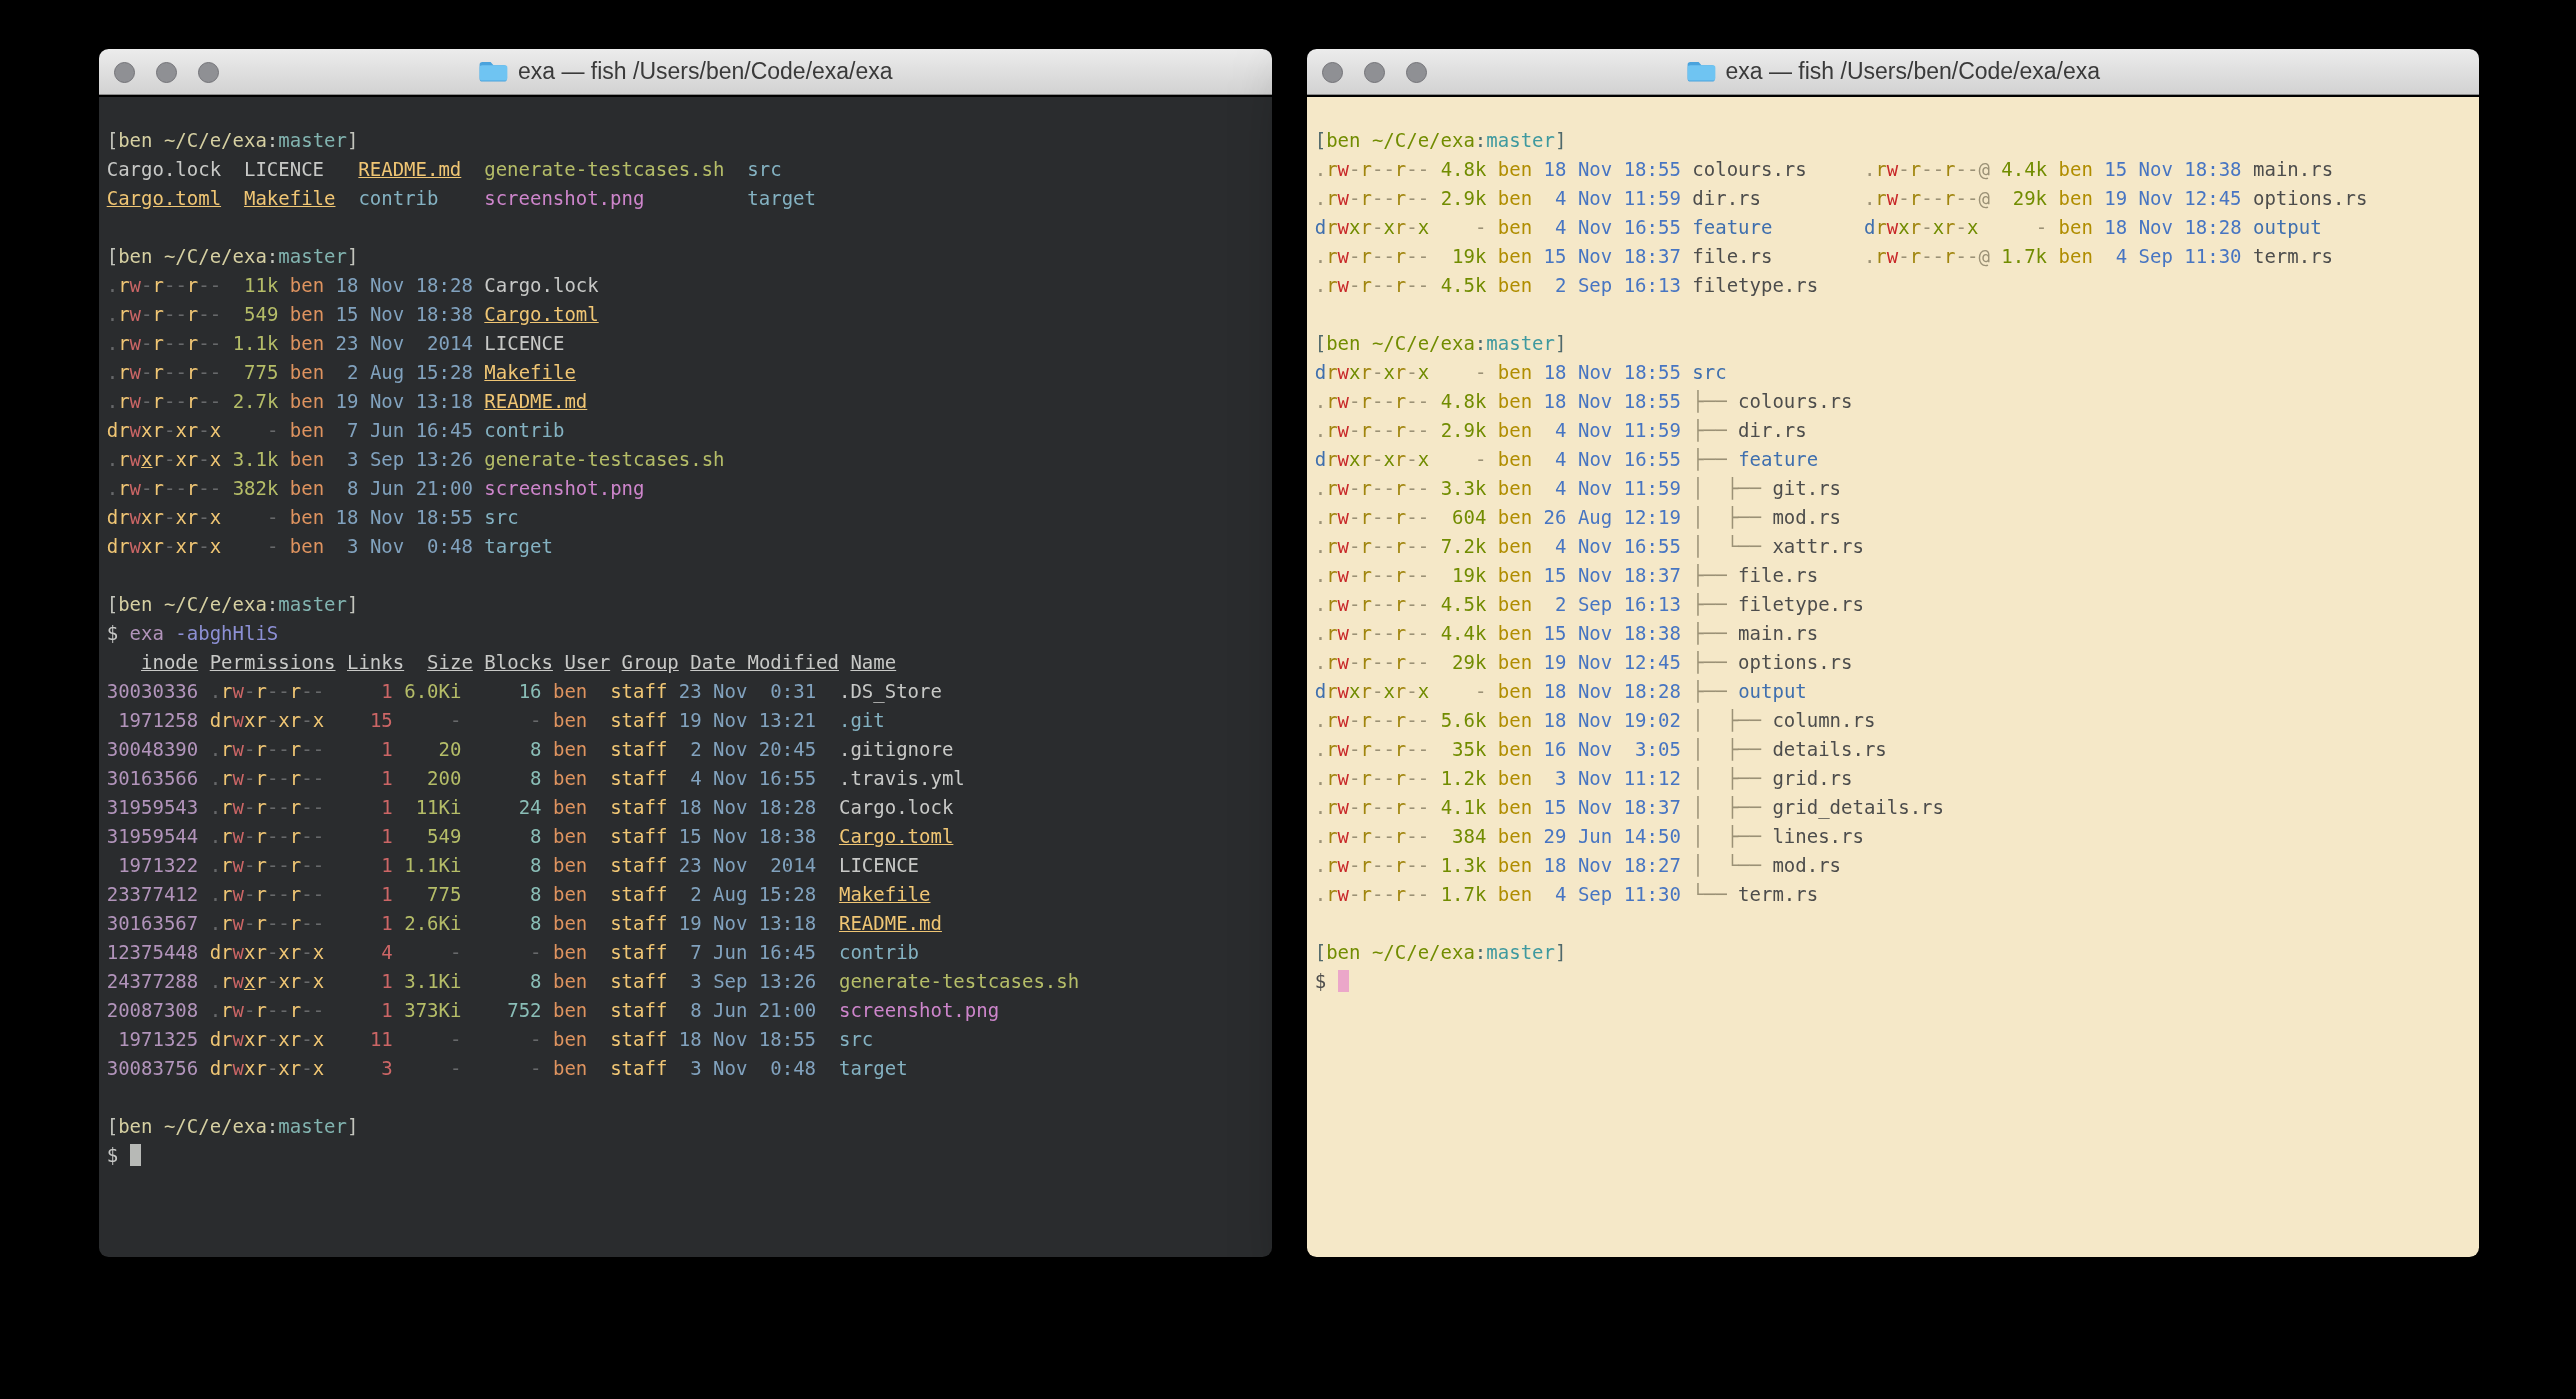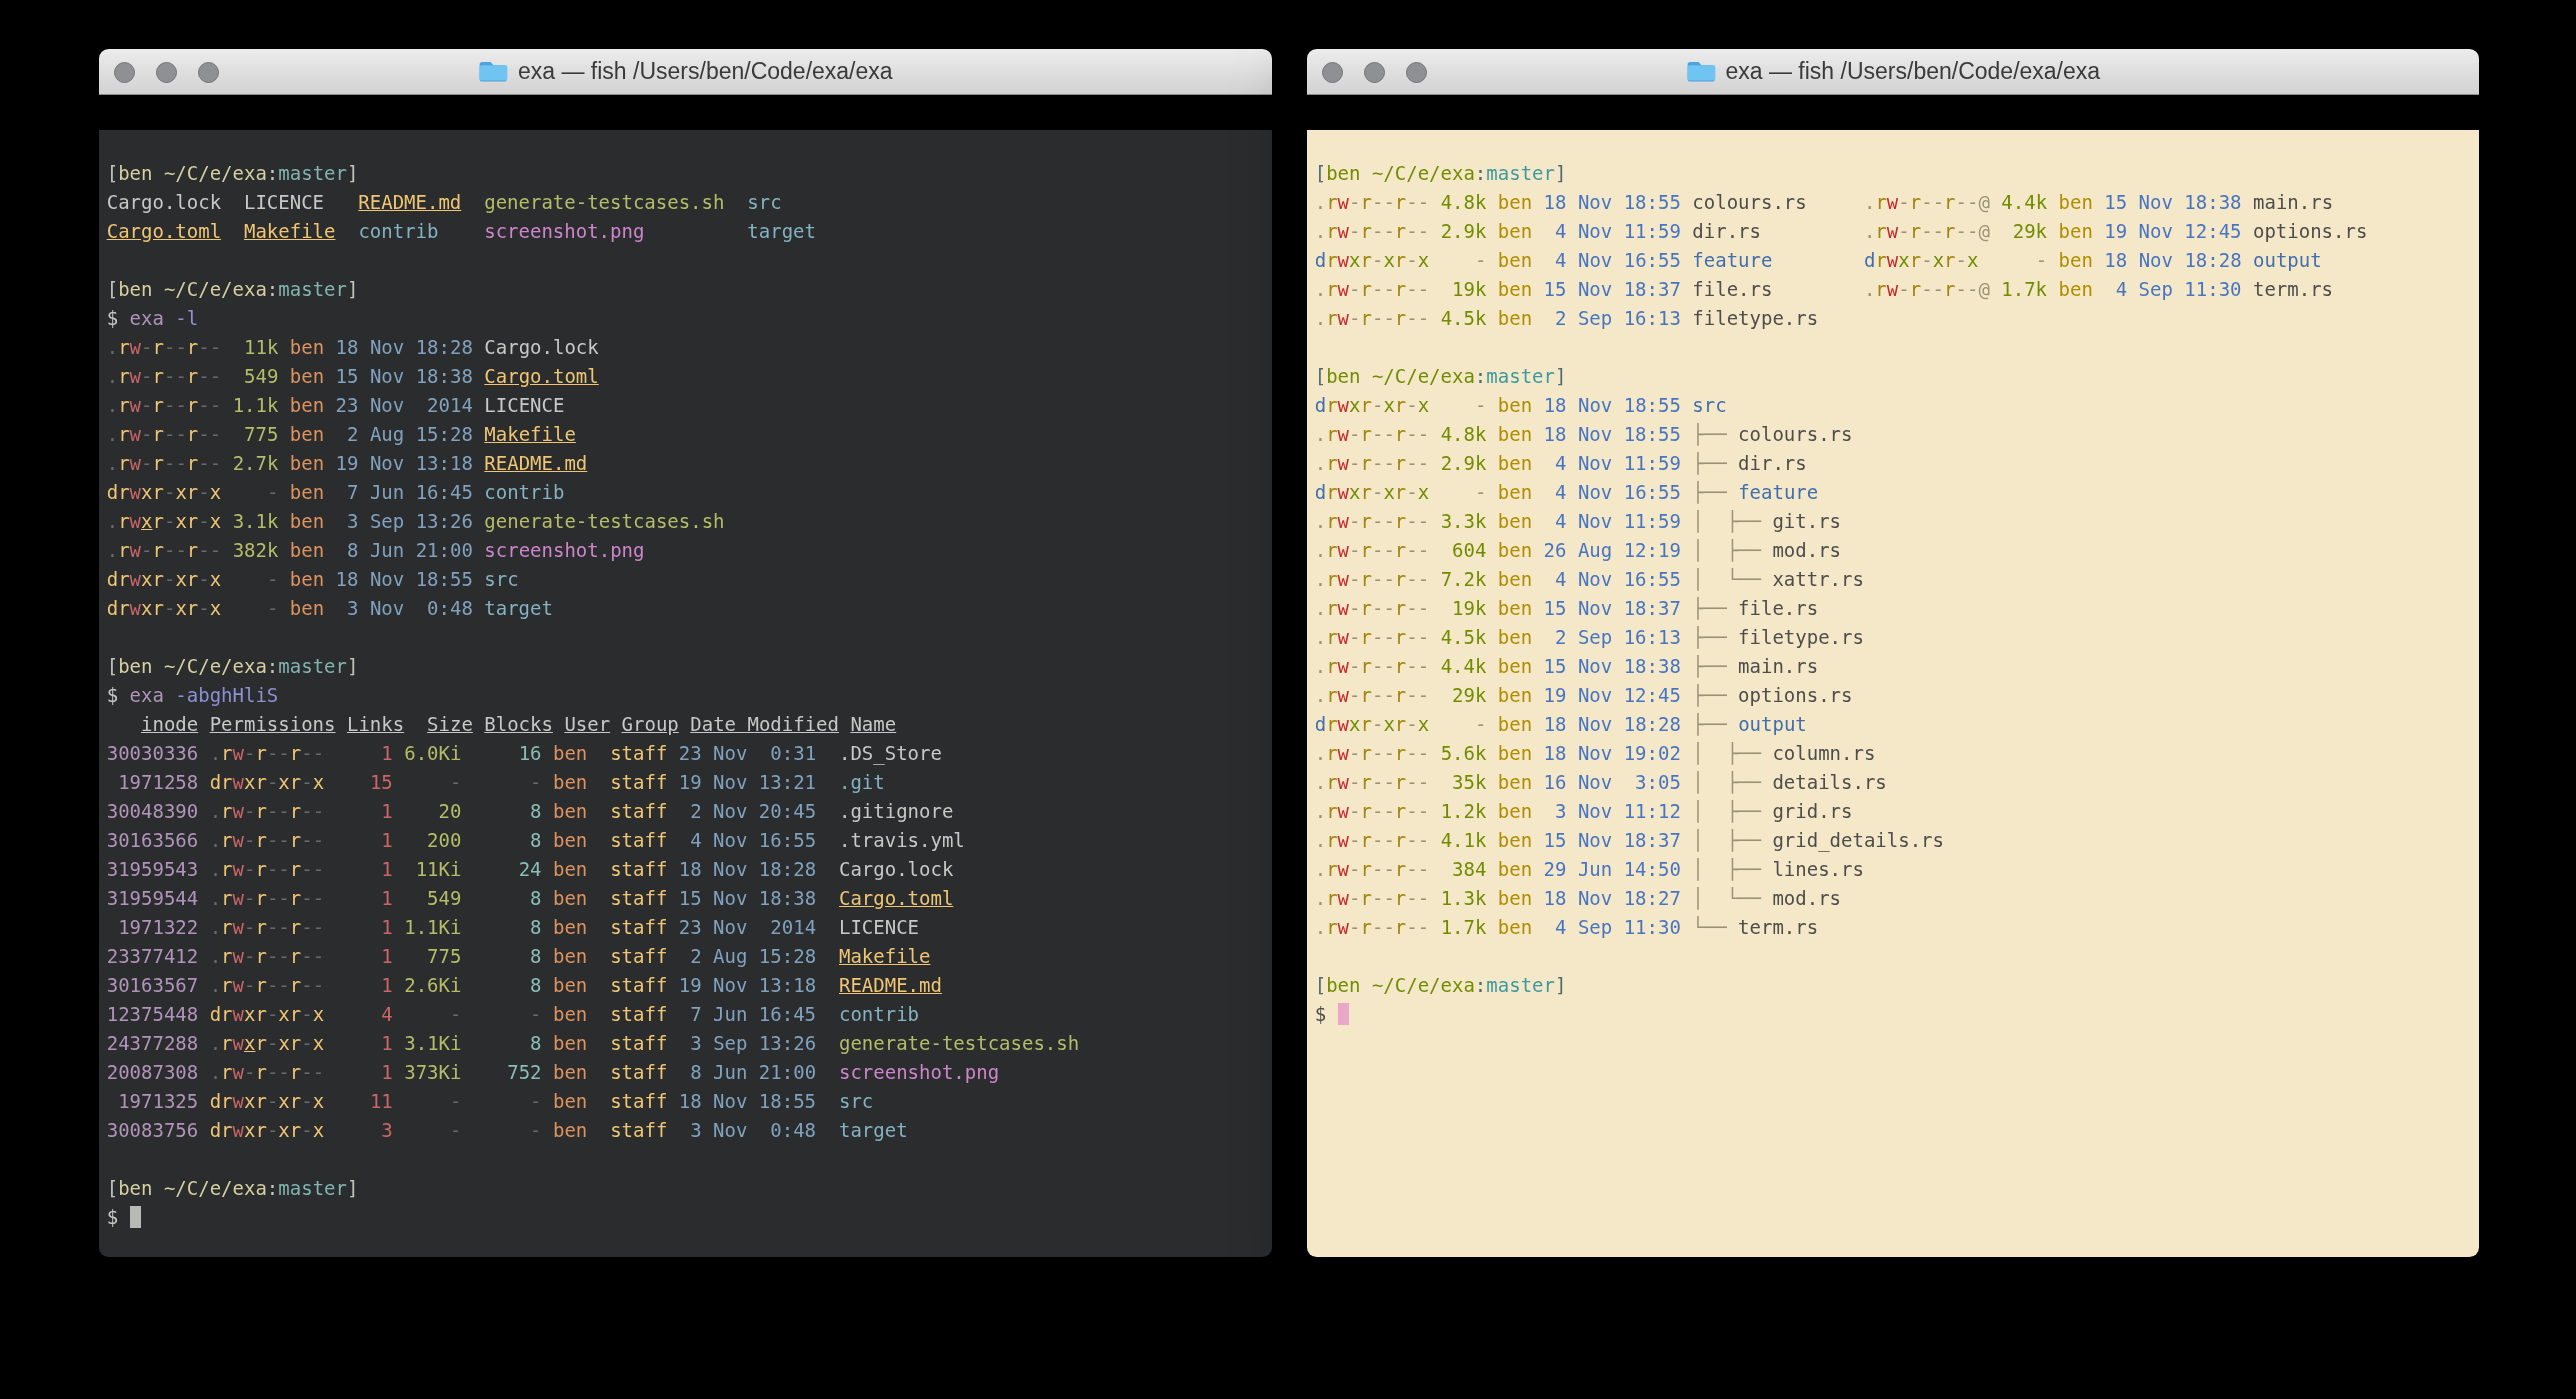--- a/index.html
+++ b/index.html
@@ -12,21 +12,21 @@
   .titlebar{height:46px;background:linear-gradient(#ececec,#d2d2d2);
             border-bottom:1.9px solid #8c8c8c;position:relative;
             display:flex;align-items:center;justify-content:center;box-sizing:border-box;}
   .traffic{position:absolute;left:15.3px;top:12.5px;display:flex;gap:21px;}
   .tl{width:21px;height:21px;border-radius:50%;background:#8f9094;
       border:1.4px solid #737378;box-sizing:border-box;}
   .title{font-family:"Liberation Sans",sans-serif;font-size:23px;color:#3a3a3a;
          display:flex;align-items:center;gap:9.6px;}
   .folder-svg{display:block;}
   .term{position:absolute;top:48px;bottom:0;left:0;right:0;
-        padding:29px 7.7px 0 7.7px;box-sizing:border-box;margin-top:33px;}
+        padding:29px 7.7px 0 7.7px;box-sizing:border-box;}
   .tline{white-space:pre;height:29px;font-size:19px;line-height:29px;
          font-family:"DejaVu Sans Mono",monospace;}
 </style>
 </head>
 <body>
 
 <div class="window win-0">
   <div class="titlebar">
     <div class="traffic">
       <span class="tl"></span>
@@ -40,21 +40,20 @@
       </svg>
       <span>exa — fish  /Users/ben/Code/exa/exa</span>
     </div>
   </div>
   <div class="term" style="background: rgb(42, 44, 46);">
       <div class="tline"><span style="color: rgb(195, 197, 189);">[</span><span style="color: rgb(214, 208, 162);">ben ~/C/e/exa</span><span style="color: rgb(195, 197, 189);">:</span><span style="color: rgb(130, 180, 176);">master</span><span style="color: rgb(195, 197, 189);">]</span></div>
       <div class="tline"><span style="color: rgb(200, 201, 199);">Cargo.lock  LICENCE   </span><span style="color: rgb(240, 198, 116); text-decoration: underline;">README.md</span><span style="color: rgb(200, 201, 199);">  </span><span style="color: rgb(181, 189, 104);">generate-testcases.sh</span><span style="color: rgb(200, 201, 199);">  </span><span style="color: rgb(132, 178, 194);">src</span></div>
       <div class="tline"><span style="color: rgb(240, 198, 116); text-decoration: underline;">Cargo.toml</span><span style="color: rgb(200, 201, 199);">  </span><span style="color: rgb(240, 198, 116); text-decoration: underline;">Makefile</span><span style="color: rgb(200, 201, 199);">  </span><span style="color: rgb(132, 178, 194);">contrib</span><span style="color: rgb(200, 201, 199);">    </span><span style="color: rgb(205, 133, 203);">screenshot.png</span><span style="color: rgb(200, 201, 199);">         </span><span style="color: rgb(132, 178, 194);">target</span></div>
       <div class="tline">&nbsp;</div>
       <div class="tline"><span style="color: rgb(195, 197, 189);">[</span><span style="color: rgb(214, 208, 162);">ben ~/C/e/exa</span><span style="color: rgb(195, 197, 189);">:</span><span style="color: rgb(130, 180, 176);">master</span><span style="color: rgb(195, 197, 189);">]</span></div>
-      <div class="tline"><span style="color: rgb(200, 201, 199);">$ </span><span style="color: rgb(178, 148, 187);">exa</span><span style="color: rgb(141, 144, 213);"> -l</span></div>
       <div class="tline"><span style="color: rgb(103, 105, 107);">.</span><span style="color: rgb(240, 198, 116);">r</span><span style="color: rgb(204, 102, 102);">w</span><span style="color: rgb(103, 105, 107);">-</span><span style="color: rgb(240, 198, 116);">r</span><span style="color: rgb(103, 105, 107);">--</span><span style="color: rgb(240, 198, 116);">r</span><span style="color: rgb(103, 105, 107);">--</span><span style="color: rgb(181, 189, 104);">  11k</span><span style="color: rgb(222, 147, 95);"> ben</span><span style="color: rgb(129, 162, 190);"> 18 Nov 18:28</span><span style="color: rgb(200, 201, 199);"> Cargo.lock</span></div>
       <div class="tline"><span style="color: rgb(103, 105, 107);">.</span><span style="color: rgb(240, 198, 116);">r</span><span style="color: rgb(204, 102, 102);">w</span><span style="color: rgb(103, 105, 107);">-</span><span style="color: rgb(240, 198, 116);">r</span><span style="color: rgb(103, 105, 107);">--</span><span style="color: rgb(240, 198, 116);">r</span><span style="color: rgb(103, 105, 107);">--</span><span style="color: rgb(181, 189, 104);">  549</span><span style="color: rgb(222, 147, 95);"> ben</span><span style="color: rgb(129, 162, 190);"> 15 Nov 18:38</span><span style="color: rgb(200, 201, 199);"> </span><span style="color: rgb(240, 198, 116); text-decoration: underline;">Cargo.toml</span></div>
       <div class="tline"><span style="color: rgb(103, 105, 107);">.</span><span style="color: rgb(240, 198, 116);">r</span><span style="color: rgb(204, 102, 102);">w</span><span style="color: rgb(103, 105, 107);">-</span><span style="color: rgb(240, 198, 116);">r</span><span style="color: rgb(103, 105, 107);">--</span><span style="color: rgb(240, 198, 116);">r</span><span style="color: rgb(103, 105, 107);">--</span><span style="color: rgb(181, 189, 104);"> 1.1k</span><span style="color: rgb(222, 147, 95);"> ben</span><span style="color: rgb(129, 162, 190);"> 23 Nov  2014</span><span style="color: rgb(200, 201, 199);"> LICENCE</span></div>
       <div class="tline"><span style="color: rgb(103, 105, 107);">.</span><span style="color: rgb(240, 198, 116);">r</span><span style="color: rgb(204, 102, 102);">w</span><span style="color: rgb(103, 105, 107);">-</span><span style="color: rgb(240, 198, 116);">r</span><span style="color: rgb(103, 105, 107);">--</span><span style="color: rgb(240, 198, 116);">r</span><span style="color: rgb(103, 105, 107);">--</span><span style="color: rgb(181, 189, 104);">  775</span><span style="color: rgb(222, 147, 95);"> ben</span><span style="color: rgb(129, 162, 190);">  2 Aug 15:28</span><span style="color: rgb(200, 201, 199);"> </span><span style="color: rgb(240, 198, 116); text-decoration: underline;">Makefile</span></div>
       <div class="tline"><span style="color: rgb(103, 105, 107);">.</span><span style="color: rgb(240, 198, 116);">r</span><span style="color: rgb(204, 102, 102);">w</span><span style="color: rgb(103, 105, 107);">-</span><span style="color: rgb(240, 198, 116);">r</span><span style="color: rgb(103, 105, 107);">--</span><span style="color: rgb(240, 198, 116);">r</span><span style="color: rgb(103, 105, 107);">--</span><span style="color: rgb(181, 189, 104);"> 2.7k</span><span style="color: rgb(222, 147, 95);"> ben</span><span style="color: rgb(129, 162, 190);"> 19 Nov 13:18</span><span style="color: rgb(200, 201, 199);"> </span><span style="color: rgb(240, 198, 116); text-decoration: underline;">README.md</span></div>
       <div class="tline"><span style="color: rgb(240, 198, 116);">dr</span><span style="color: rgb(204, 102, 102);">w</span><span style="color: rgb(240, 198, 116);">xr</span><span style="color: rgb(103, 105, 107);">-</span><span style="color: rgb(240, 198, 116);">xr</span><span style="color: rgb(103, 105, 107);">-</span><span style="color: rgb(240, 198, 116);">x</span><span style="color: rgb(103, 105, 107);">    -</span><span style="color: rgb(222, 147, 95);"> ben</span><span style="color: rgb(129, 162, 190);">  7 Jun 16:45</span><span style="color: rgb(132, 178, 194);"> contrib</span></div>
       <div class="tline"><span style="color: rgb(103, 105, 107);">.</span><span style="color: rgb(240, 198, 116);">r</span><span style="color: rgb(204, 102, 102);">w</span><span style="color: rgb(240, 198, 116); text-decoration: underline;">x</span><span style="color: rgb(240, 198, 116);">r</span><span style="color: rgb(103, 105, 107);">-</span><span style="color: rgb(240, 198, 116);">xr</span><span style="color: rgb(103, 105, 107);">-</span><span style="color: rgb(240, 198, 116);">x</span><span style="color: rgb(181, 189, 104);"> 3.1k</span><span style="color: rgb(222, 147, 95);"> ben</span><span style="color: rgb(129, 162, 190);">  3 Sep 13:26</span><span style="color: rgb(181, 189, 104);"> generate-testcases.sh</span></div>
       <div class="tline"><span style="color: rgb(103, 105, 107);">.</span><span style="color: rgb(240, 198, 116);">r</span><span style="color: rgb(204, 102, 102);">w</span><span style="color: rgb(103, 105, 107);">-</span><span style="color: rgb(240, 198, 116);">r</span><span style="color: rgb(103, 105, 107);">--</span><span style="color: rgb(240, 198, 116);">r</span><span style="color: rgb(103, 105, 107);">--</span><span style="color: rgb(181, 189, 104);"> 382k</span><span style="color: rgb(222, 147, 95);"> ben</span><span style="color: rgb(129, 162, 190);">  8 Jun 21:00</span><span style="color: rgb(200, 201, 199);"> </span><span style="color: rgb(205, 133, 203);">screenshot.png</span></div>
       <div class="tline"><span style="color: rgb(240, 198, 116);">dr</span><span style="color: rgb(204, 102, 102);">w</span><span style="color: rgb(240, 198, 116);">xr</span><span style="color: rgb(103, 105, 107);">-</span><span style="color: rgb(240, 198, 116);">xr</span><span style="color: rgb(103, 105, 107);">-</span><span style="color: rgb(240, 198, 116);">x</span><span style="color: rgb(103, 105, 107);">    -</span><span style="color: rgb(222, 147, 95);"> ben</span><span style="color: rgb(129, 162, 190);"> 18 Nov 18:55</span><span style="color: rgb(132, 178, 194);"> src</span></div>
       <div class="tline"><span style="color: rgb(240, 198, 116);">dr</span><span style="color: rgb(204, 102, 102);">w</span><span style="color: rgb(240, 198, 116);">xr</span><span style="color: rgb(103, 105, 107);">-</span><span style="color: rgb(240, 198, 116);">xr</span><span style="color: rgb(103, 105, 107);">-</span><span style="color: rgb(240, 198, 116);">x</span><span style="color: rgb(103, 105, 107);">    -</span><span style="color: rgb(222, 147, 95);"> ben</span><span style="color: rgb(129, 162, 190);">  3 Nov  0:48</span><span style="color: rgb(132, 178, 194);"> target</span></div>

